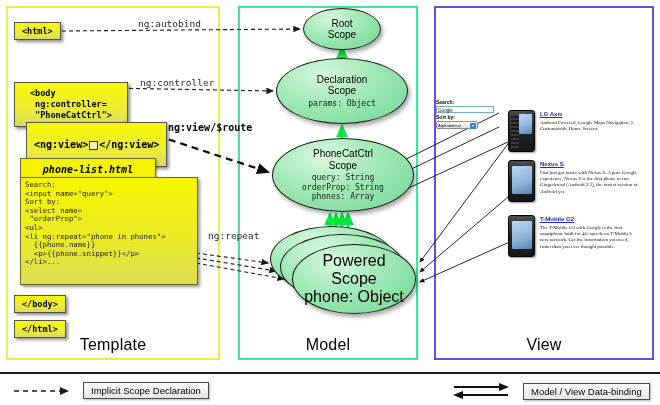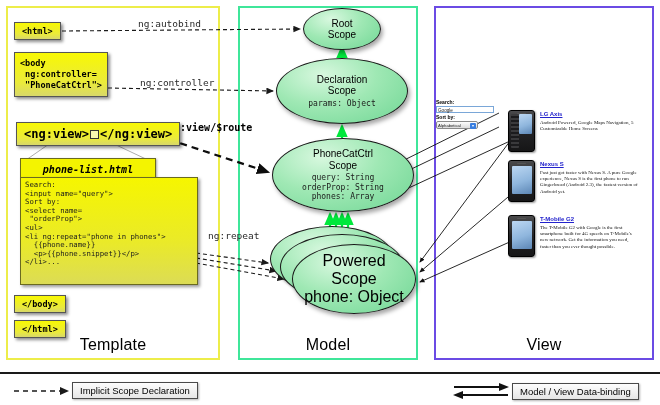--- a/index.html
+++ b/index.html
@@ -17,22 +17,22 @@
                font-size:16px;color:#000000;letter-spacing:.2px;}
 
   
   .ybox{position:absolute;background:#f2f200;border:1px solid #555;
         box-shadow:2px 2px 3px rgba(0,0,0,.45);
         font-family:"DejaVu Sans Mono", monospace;font-weight:bold;
         color:#000;box-sizing:border-box;white-space:pre;}
   .ybox.grad{background:linear-gradient(180deg,#f8f803 0%,#eaea3c 70%,#d8d86a 100%);}
 
   #html-tag{left:14px; top:22px;  padding:3px 7px; font-size:8.5px;}
-  #body-tag{left:14px; top:52px;  padding:5px 5px; font-size:8.5px;line-height:11px;}
-  #ngview-tag{left:16px;top:122px;padding:4px 7px; font-size:12px;}
+  #body-tag{left:14px; top:82px;  padding:5px 15px; font-size:8.5px;line-height:11px;}
+  #ngview-tag{left:26px;top:122px;padding:16px 7px; font-size:10px;}
   #body-close{left:14px;top:295px;padding:3px 7px; font-size:8.5px;}
   #html-close{left:14px;top:320px;padding:3px 7px; font-size:8.5px;}
 
   .sq{display:inline-block;width:7px;height:7px;border:1px solid #333;background:#f7f7b0;
       vertical-align:middle;margin:0 1px;}
 
   
   #tpl-file{position:absolute;left:20px;top:158px;width:178px;height:130px;}
   #tpl-file .hdr{position:absolute;left:0;top:0;width:134px;height:20px;
       background:#f4f400;border:1px solid #6a6a20;border-bottom:none;
@@ -95,21 +95,21 @@
   .pimg.bar{ }
   .pimg .spk{position:absolute;left:8px;top:1.5px;width:9px;height:1.5px;background:#555;border-radius:1px;}
   .ptxt{width:100px;}
   .ptitle{font-size:6px;color:#2222cc;text-decoration:underline;font-weight:bold;line-height:8px;
           margin-bottom:2px;}
   .pdesc{font-size:5px;line-height:6.2px;color:#111;font-family:"Liberation Serif", serif;}
 
   
   #legend{position:absolute;left:0;top:372px;width:660px;height:33px;
           border-top:2px solid #1a1a1a;background:#fff;}
-  .lg-item{position:absolute;display:flex;align-items:center;gap:2px;top:8px;}
+  .lg-item{position:absolute;display:flex;align-items:center;gap:13px;top:8px;}
   .lg-box{border:1px solid #4a4a4a;background:linear-gradient(180deg,#fdfdfd,#e6e6e6);
           box-shadow:1px 1px 2px rgba(0,0,0,.3);padding:2px 7px;font-size:9.5px;color:#000;
           white-space:nowrap;}
   #lg1{left:12px;} #lg2{left:250px;} #lg3{left:452px;}
 
   svg.ov{position:absolute;left:0;top:0;width:660px;height:405px;pointer-events:none;}
   .dash{stroke:#1a1a1a;stroke-width:1.1;stroke-dasharray:4 3;fill:none;}
   .dashb{stroke:#0d0d0d;stroke-width:2.2;stroke-dasharray:7 5;fill:none;}
   .solid{stroke:#111;stroke-width:.9;fill:none;}
   .grn{stroke:#00e83c;stroke-width:2.2;fill:none;}

